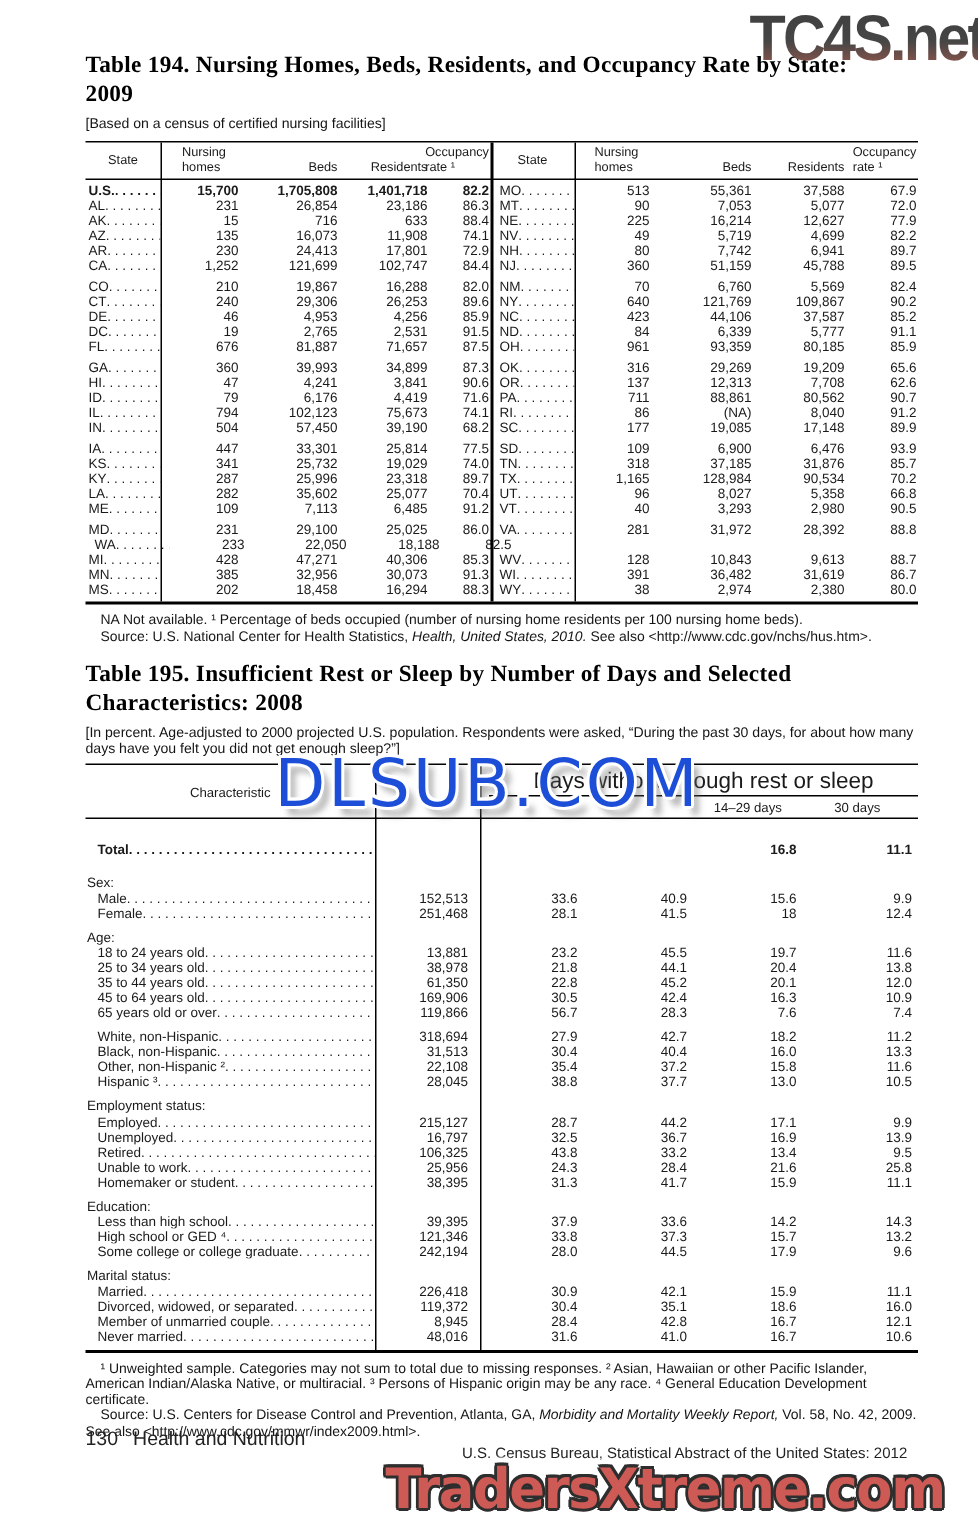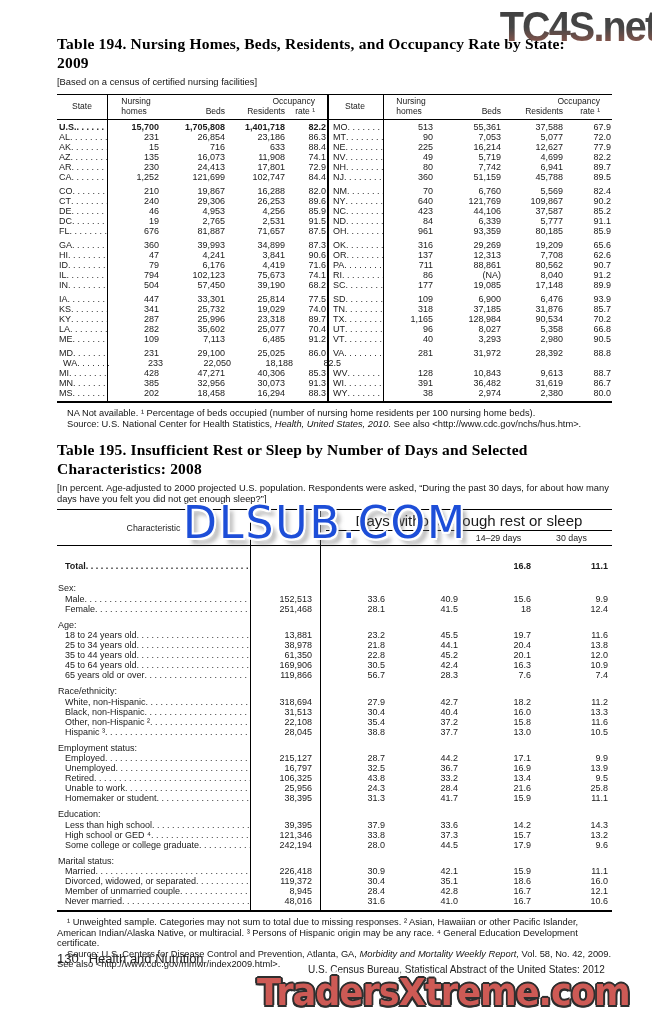--- a/index.html
+++ b/index.html
@@ -17,21 +17,21 @@
   
   .t194{position:relative;margin-top:7px;border-top:1px solid #000;border-bottom:2px solid #000}
   .t194-head{display:flex;border-bottom:1px solid #000;padding:2px 0 3px}
   .half{display:grid}
   .half.l{grid-template-columns:50px 58px 66px 60px 36px;width:270px}
   .half.r{grid-template-columns:56px 56px 68px 62px 43px;width:285px}
   .h{font-size:8.5px;line-height:9.5px;white-space:pre-line;display:flex;flex-direction:column;justify-content:flex-end}
   .h.st{align-items:center;justify-content:center}
   .h.ctr{align-items:center}
   .h.rb{align-items:flex-end;padding-right:6px}
-  .h.rr{align-items:flex-end;text-align:right;padding-right:12px}
+  .h.rr{align-items:flex-end;text-align:left;padding-right:1px}
   .t194-body{padding:2px 0 3px}
   .t194-group{margin-bottom:4px}
   .t194-group:last-child{margin-bottom:0}
   .t194-row{display:flex}
   .c{font-size:9px;line-height:10px;color:#1a1a1a}
   .half .c:nth-child(n+2){text-align:right;padding-right:6px}
   .half .c:nth-child(5){padding-right:1px}
   .half .c:nth-child(1){display:flex;overflow:hidden;padding-left:2px}
   .half.r .c:nth-child(1){padding-left:6px}
   .sl{white-space:nowrap}
@@ -812,21 +812,20 @@
                 <span class="ldr"></span>
               </div>
               <div class="c num">119,866</div>
               <div class="c num">56.7</div>
               <div class="c num">28.3</div>
               <div class="c num">7.6</div>
               <div class="c num">7.4</div>
             </div>
           </div>
           <div class="t195-sec">
-            <div class="seclab">Race/ethnicity:</div>
             <div class="t195-row">
               <div class="c lab">
                 <span class="sl">White, non-Hispanic</span>
                 <span class="ldr"></span>
               </div>
               <div class="c num">318,694</div>
               <div class="c num">27.9</div>
               <div class="c num">42.7</div>
               <div class="c num">18.2</div>
               <div class="c num">11.2</div>

